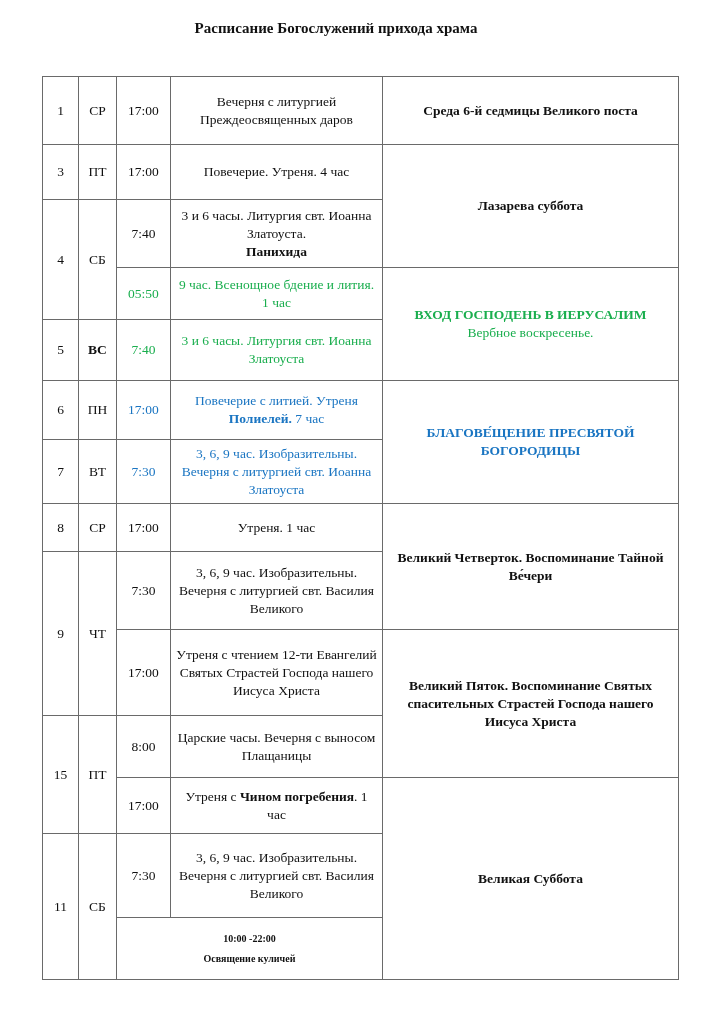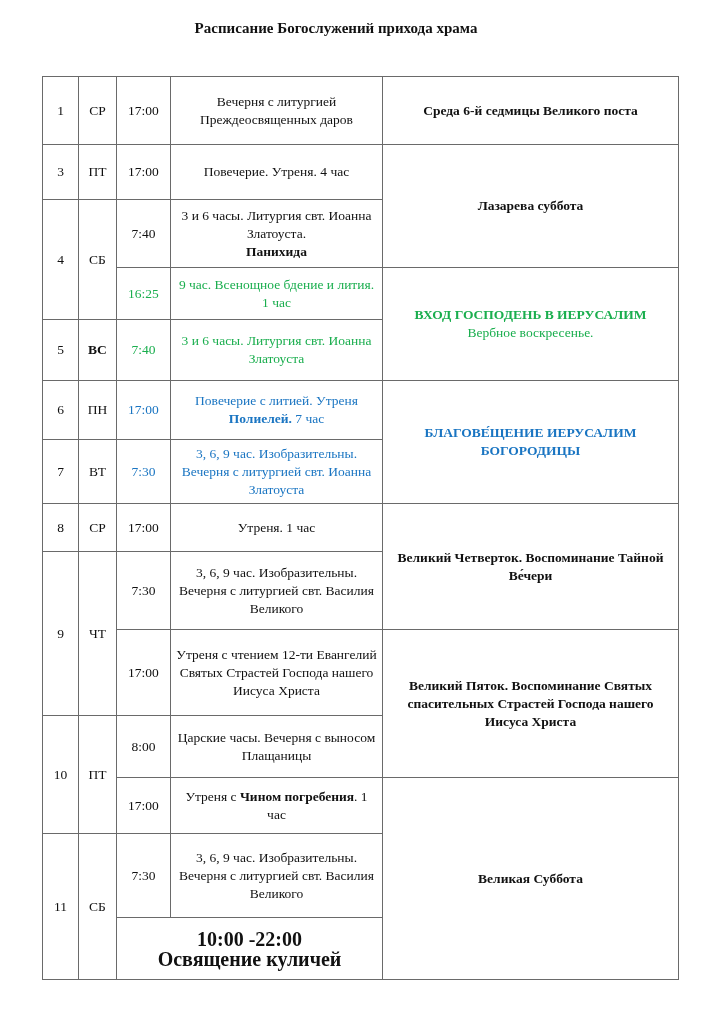--- a/index.html
+++ b/index.html
@@ -55,21 +55,21 @@
       <td class="day" rowspan="2">4</td>
       <td class="day" rowspan="2">СБ</td>
       <td class="day">7:40</td>
       <td>
         <span>3 и 6 часы. Литургия свт. Иоанна Златоуста.</span><br>
         <span class="b">Панихида</span>
       </td>
     </tr>
 
     <tr style="height:52px">
-      <td class="day green">16:25</td>
+      <td class="day green">05:50</td>
       <td class="green">9 час. Всенощное бдение и лития. 1 час</td>
       <td class="feast green" rowspan="2">
         <div>ВХОД ГОСПОДЕНЬ В ИЕРУСАЛИМ</div>
         <div class="feast-sub">Вербное воскресенье.</div>
       </td>
     </tr>
 
     <tr style="height:61px">
       <td class="day">5</td>
       <td class="day b">ВС</td>
@@ -78,21 +78,21 @@
     </tr>
 
     <tr style="height:59px">
       <td class="day">6</td>
       <td class="day">ПН</td>
       <td class="day blue">17:00</td>
       <td class="blue">
         <span>Повечерие с литией. Утреня</span><br>
         <span class="b">Полиелей.</span><span> 7 час</span>
       </td>
-      <td class="feast blue" rowspan="2">БЛАГОВЕ́ЩЕНИЕ ИЕРУСАЛИМ БОГОРОДИЦЫ</td>
+      <td class="feast blue" rowspan="2">БЛАГОВЕ́ЩЕНИЕ ПРЕСВЯТОЙ БОГОРОДИЦЫ</td>
     </tr>
 
     <tr style="height:64px">
       <td class="day">7</td>
       <td class="day">ВТ</td>
       <td class="day blue">7:30</td>
       <td class="blue">3, 6, 9 час. Изобразительны. Вечерня с литургией свт. Иоанна Златоуста</td>
     </tr>
 
     <tr style="height:48px">
@@ -110,21 +110,21 @@
       <td>3, 6, 9 час. Изобразительны. Вечерня с литургией свт. Василия Великого</td>
     </tr>
 
     <tr style="height:86px">
       <td class="day">17:00</td>
       <td>Утреня с чтением 12-ти Евангелий Святых Страстей Господа нашего Иисуса Христа</td>
       <td class="feast" rowspan="2">Великий Пяток. Воспоминание Святых спасительных Страстей Господа нашего Иисуса Христа</td>
     </tr>
 
     <tr style="height:62px">
-      <td class="day" rowspan="2">10</td>
+      <td class="day" rowspan="2">15</td>
       <td class="day" rowspan="2">ПТ</td>
       <td class="day">8:00</td>
       <td>Царские часы. Вечерня с выносом Плащаницы</td>
     </tr>
 
     <tr style="height:56px">
       <td class="day">17:00</td>
       <td>
         <span>Утреня с </span><span class="b">Чином погребения</span><span>. 1 час</span>
       </td>
@@ -132,19 +132,19 @@
     </tr>
 
     <tr style="height:84px">
       <td class="day" rowspan="2">11</td>
       <td class="day" rowspan="2">СБ</td>
       <td class="day">7:30</td>
       <td>3, 6, 9 час. Изобразительны. Вечерня с литургией свт. Василия Великого</td>
     </tr>
 
     <tr style="height:62px">
-      <td class="b" colspan="2" style="font-size:20px;line-height:20px;">
+      <td class="b" colspan="2" style="font-size:10px;line-height:20px;">
         <div>10:00 -22:00</div>
         <div>Освящение куличей</div>
       </td>
     </tr>
   </tbody>
 </table>
 
 </body></html>

